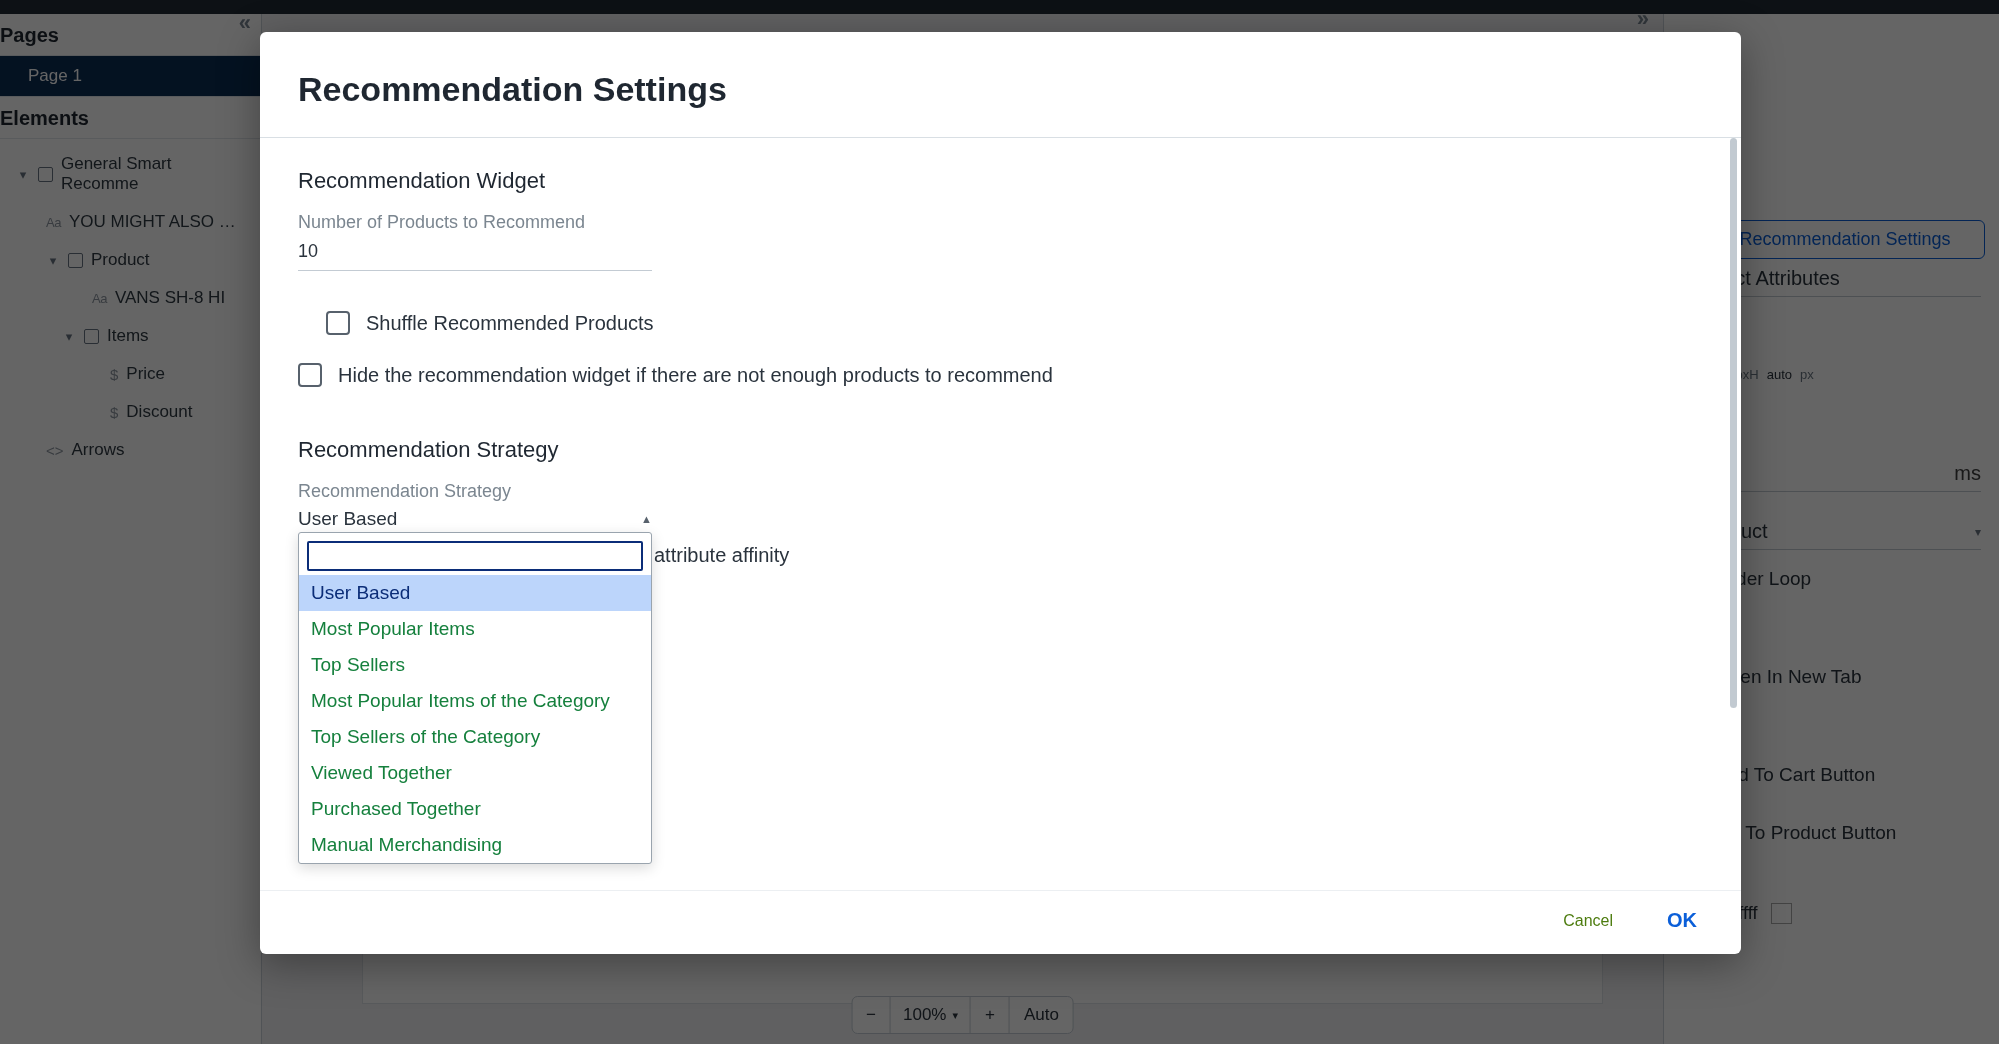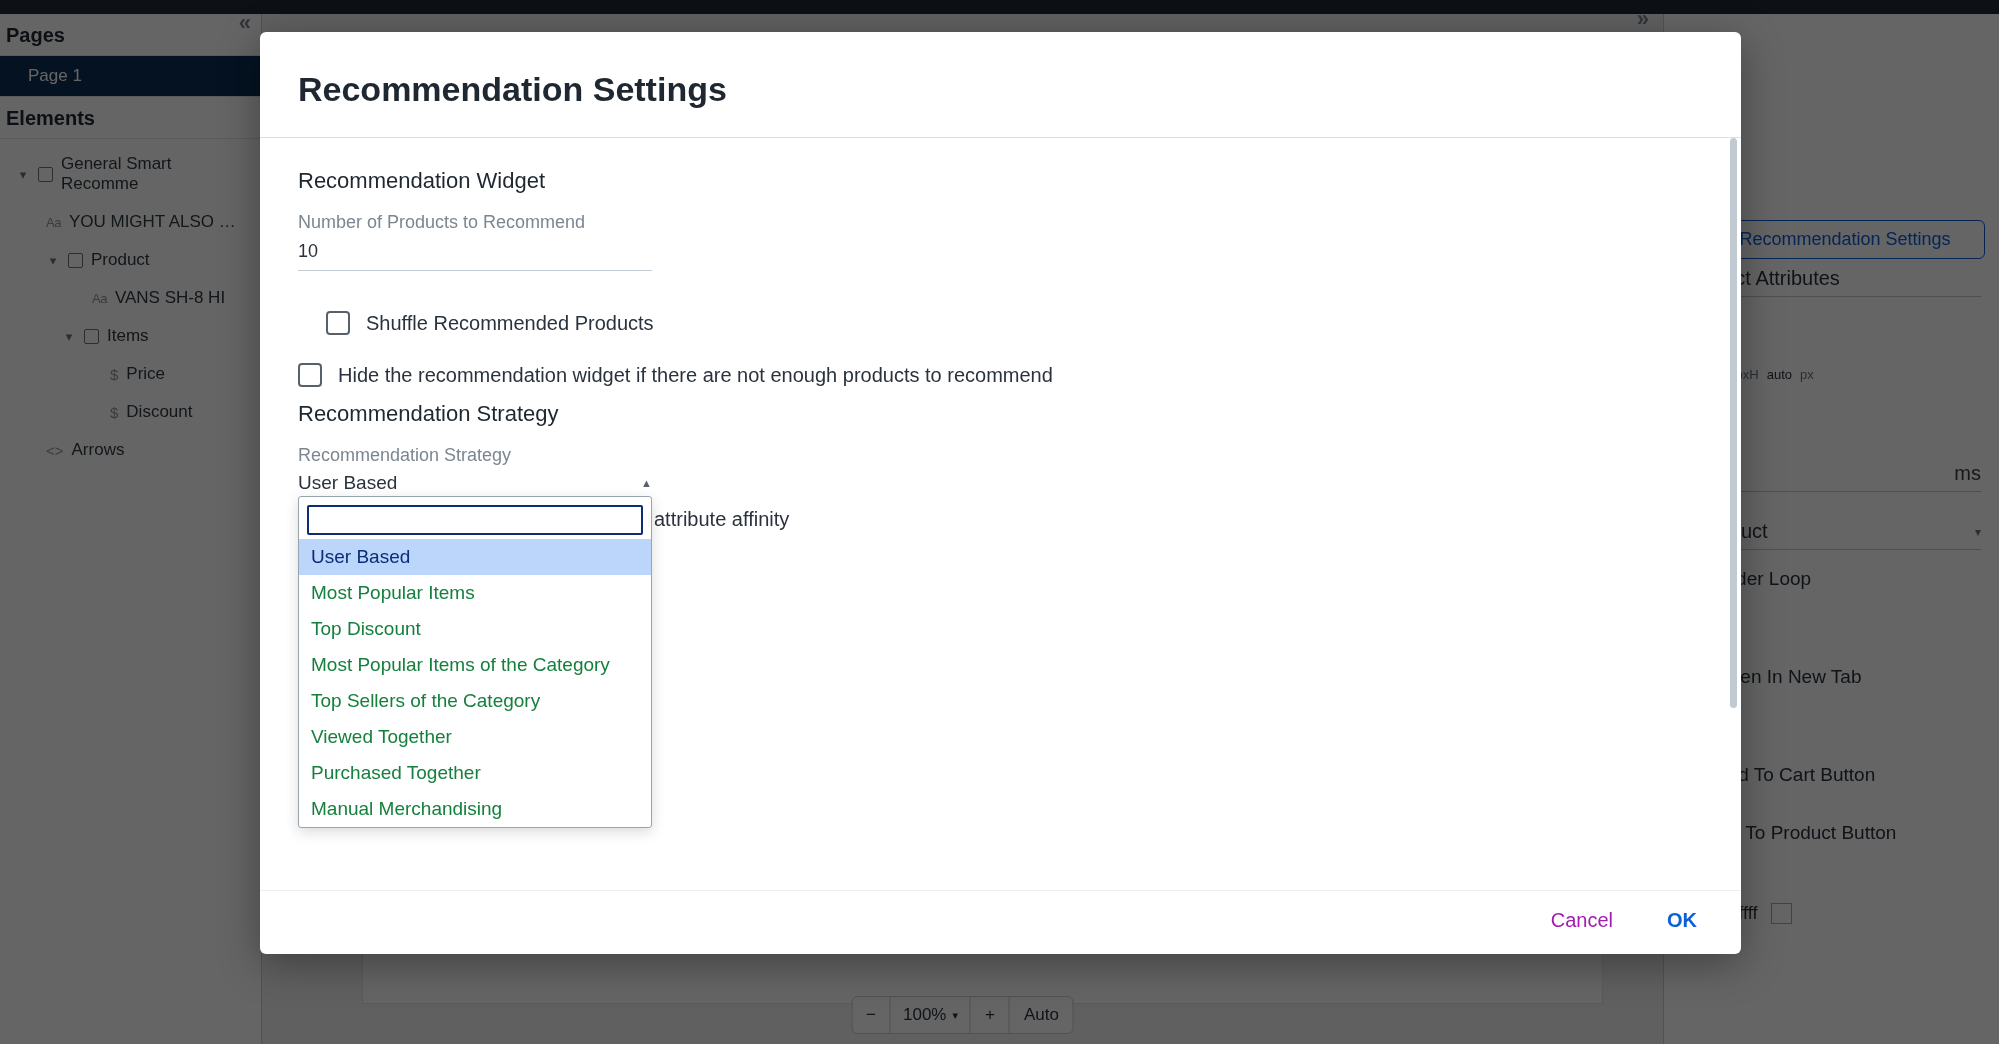--- a/index.html
+++ b/index.html
@@ -18,21 +18,21 @@
   }
 
   .left-panel {
     position: absolute; left: 0; top: 14px; width: 262px; bottom: 0;
     background: #ffffff; border-right: 1px solid #ccd3da;
   }
   .left-panel .nav-arrow {
     position: absolute; right: 10px; top: -4px; color: #7a8794; font-size: 22px; font-weight: bold;
   }
   .section-hdr {
-    padding: 10px 8px 8px 6px; font-size: 20px; font-weight: 600; color: #1f2731;
+    padding: 10px 8px 8px 0; font-size: 20px; font-weight: 600; color: #1f2731;
     border-bottom: 1px solid #e2e6ea;
   }
   .section-hdr.elements { border-top: 1px solid #e2e6ea; }
   .page-row {
     background: #0b2d56; color: #fff; font-size: 17px; padding: 10px 28px;
   }
   .tree { padding: 6px 0; font-size: 17px; color: #303a44; }
   .tree-row {
     display: flex; align-items: center; gap: 8px; padding: 9px 8px;
   }
@@ -121,21 +121,21 @@
   .sect-title { font-size: 22px; font-weight: 500; color: #1f2731; margin-bottom: 18px; }
   .field-label { font-size: 18px; color: #7b8690; margin-bottom: 6px; }
   .text-input-under {
     font-size: 18px; color: #2a333d; padding: 2px 0 8px;
     border: none; border-bottom: 1.5px solid #c3cbd3; width: 354px; background: transparent; outline: none;
   }
 
   .chk-row { display: flex; align-items: center; gap: 16px; margin-top: 28px; font-size: 20px; color: #2a333d; }
   .chk { width: 24px; height: 24px; border: 2.2px solid #57616c; border-radius: 4px; flex-shrink: 0; }
 
-  .strategy-block { margin-top: 14px; }
+  .strategy-block { margin-top: 50px; }
   .combo {
     position: relative; width: 354px;
   }
   .combo-current {
     font-size: 19px; color: #2a333d; padding: 0 0 4px;
     border: none; border-bottom: 1.5px solid #c3cbd3;
     display: flex; justify-content: space-between; align-items: center;
     cursor: pointer;
   }
   .combo-current .caret { font-size: 11px; color: #57616c; }
@@ -155,21 +155,21 @@
   .dd-item {
     padding: 7px 12px; font-size: 19px; color: #15803d; cursor: pointer;
   }
   .dd-item.selected { background: #bcd5fb; color: #0b2d78; }
 
   .modal-footer {
     padding: 18px 44px 22px; display: flex; justify-content: flex-end; gap: 54px;
     font-size: 20px;
     border-top: 1px solid #eceff2;
   }
-  .btn-cancel { color: #a21caf; background: none; border: none; cursor: pointer; font-size: 20px; }
+  .btn-cancel { color: #4d7c0f; background: none; border: none; cursor: pointer; font-size: 16px; }
   .btn-ok { color: #0b5fd9; background: none; border: none; cursor: pointer; font-size: 20px; font-weight: 700; }
 </style>
 </head>
 <body>
 
 <div class="bg">
   <div class="topbar"></div>
 
   <div class="left-panel">
     <div class="nav-arrow">«</div>
@@ -327,21 +327,21 @@
           <span class="caret">▲</span>
         </div>
 
         <span style="position:absolute;left:356px;top:36px;font-size:20px;color:#2a333d;white-space:nowrap;">attribute affinity</span>
 
         <div class="dropdown" id="strategy-dropdown">
           <input class="dd-search" type="text" value="" style="">
 
         <div class="dd-item selected">User Based</div>
             <div class="dd-item">Most Popular Items</div>
-            <div class="dd-item">Top Discount</div>
+            <div class="dd-item">Top Sellers</div>
             <div class="dd-item">Most Popular Items of the Category</div>
             <div class="dd-item">Top Sellers of the Category</div>
             <div class="dd-item">Viewed Together</div>
             <div class="dd-item">Purchased Together</div>
             <div class="dd-item">Manual Merchandising</div>
           </div>
       </div>
     </div>
 
   </div>

